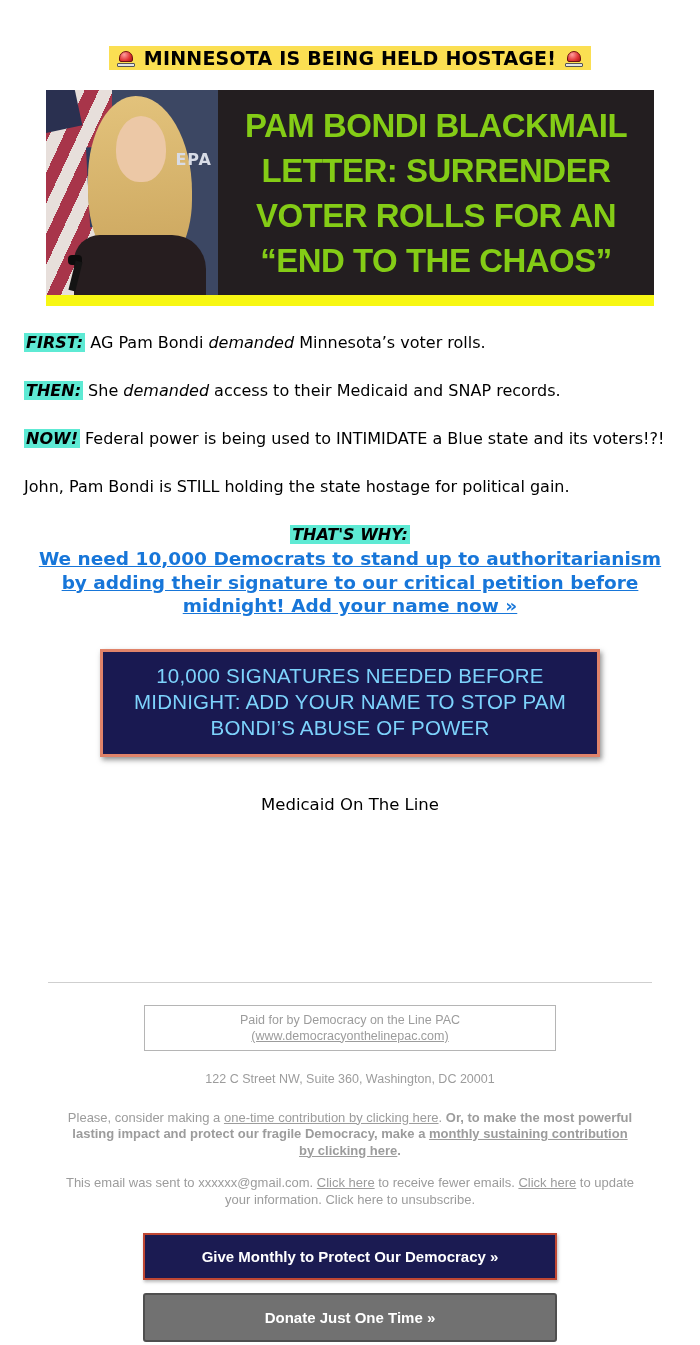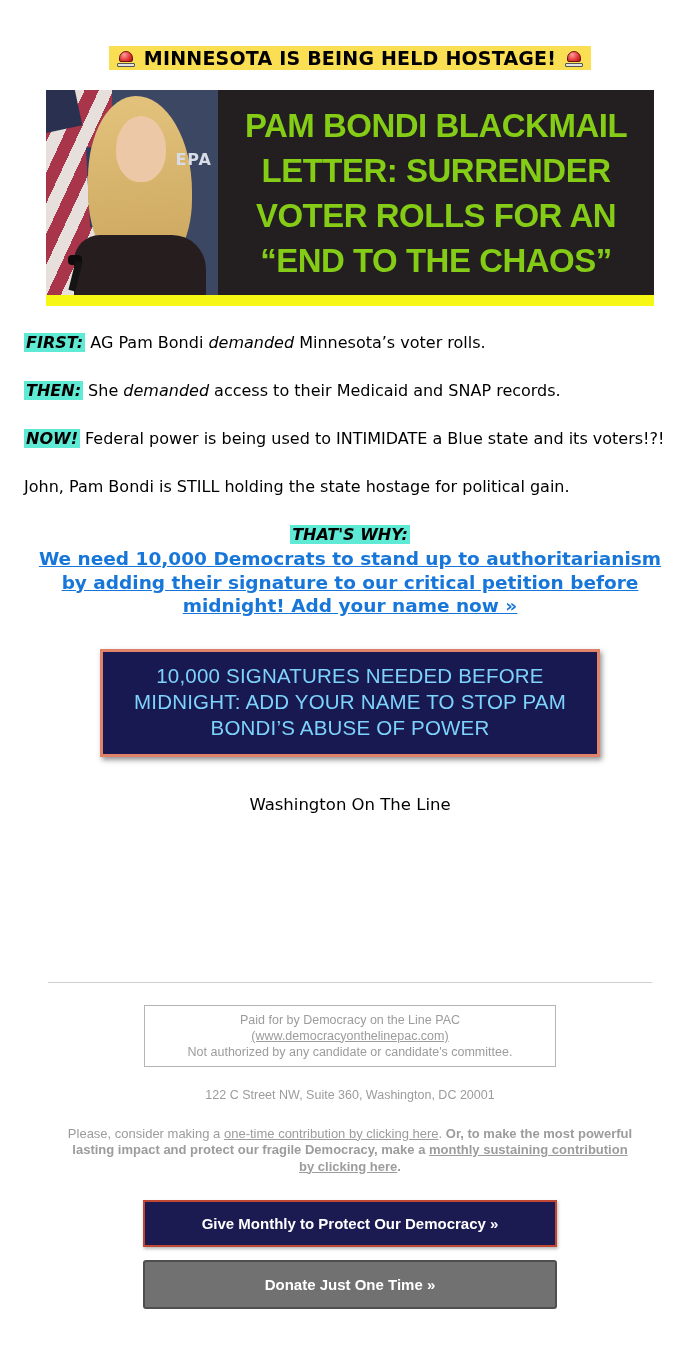--- a/index.html
+++ b/index.html
@@ -153,34 +153,34 @@
   </div>
 
   <div class="thats-why-row">
     <span class="hl">THAT'S WHY:</span>
   </div>
 
   <a class="petition-link">We need 10,000 Democrats to stand up to authoritarianism by adding their signature to our critical petition before midnight! Add your name now »</a>
 
   <div class="cta">10,000 SIGNATURES NEEDED BEFORE MIDNIGHT: ADD YOUR NAME TO STOP PAM BONDI’S ABUSE OF POWER</div>
 
-  <div class="org-name">Washington On The Line</div>
+  <div class="org-name">Medicaid On The Line</div>
 
   <hr class="divider">
 
   <div class="footer">
     <div class="paidfor">
       <span>Paid for by Democracy on the Line PAC</span><br>
       <a>(www.democracyonthelinepac.com)</a><br>
-      <span>Not authorized by any candidate or candidate's committee.</span>
     </div>
 
     <div class="address">122 C Street NW, Suite 360, Washington, DC 20001</div>
 
     <div class="contrib"><span>Please, consider making a </span><a>one-time contribution by clicking here</a><span>. </span><strong><span>Or, to make the most powerful lasting impact and protect our fragile Democracy, make a </span><a>monthly sustaining contribution by clicking here</a><span>.</span></strong></div>
 
+    <div class="sentinfo"><span>This email was sent to xxxxxx@gmail.com. </span><a>Click here</a><span> to receive fewer emails. </span><a>Click here</a><span> to update your information. Click here to unsubscribe.</span></div>
 
     <div class="btn btn-monthly">Give Monthly to Protect Our Democracy »</div>
     <div class="btn btn-onetime">Donate Just One Time »</div>
 
   </div>
 
 </div>
 
 </body></html>

